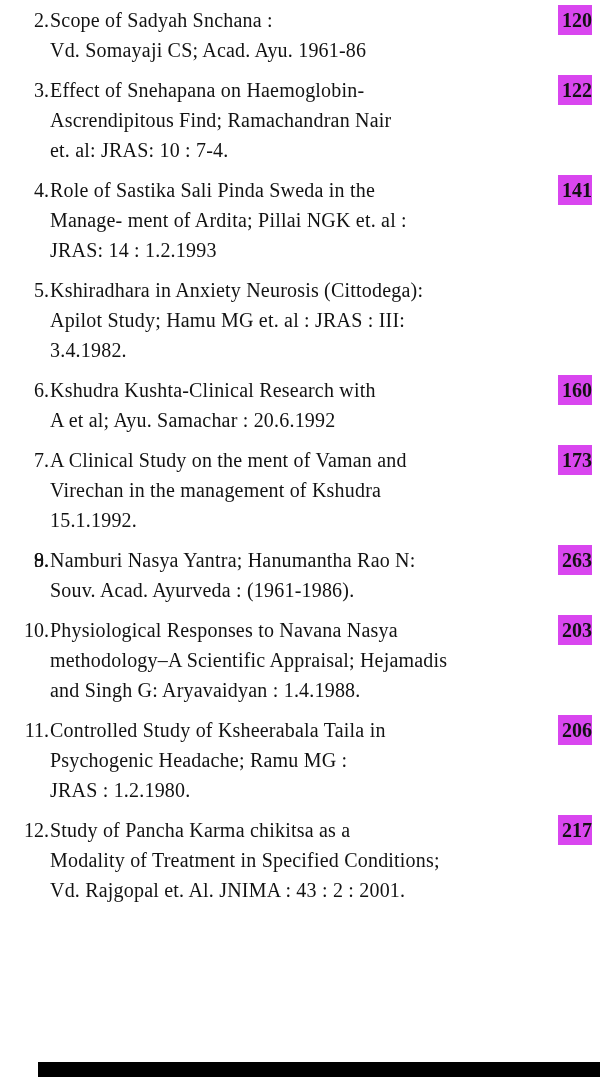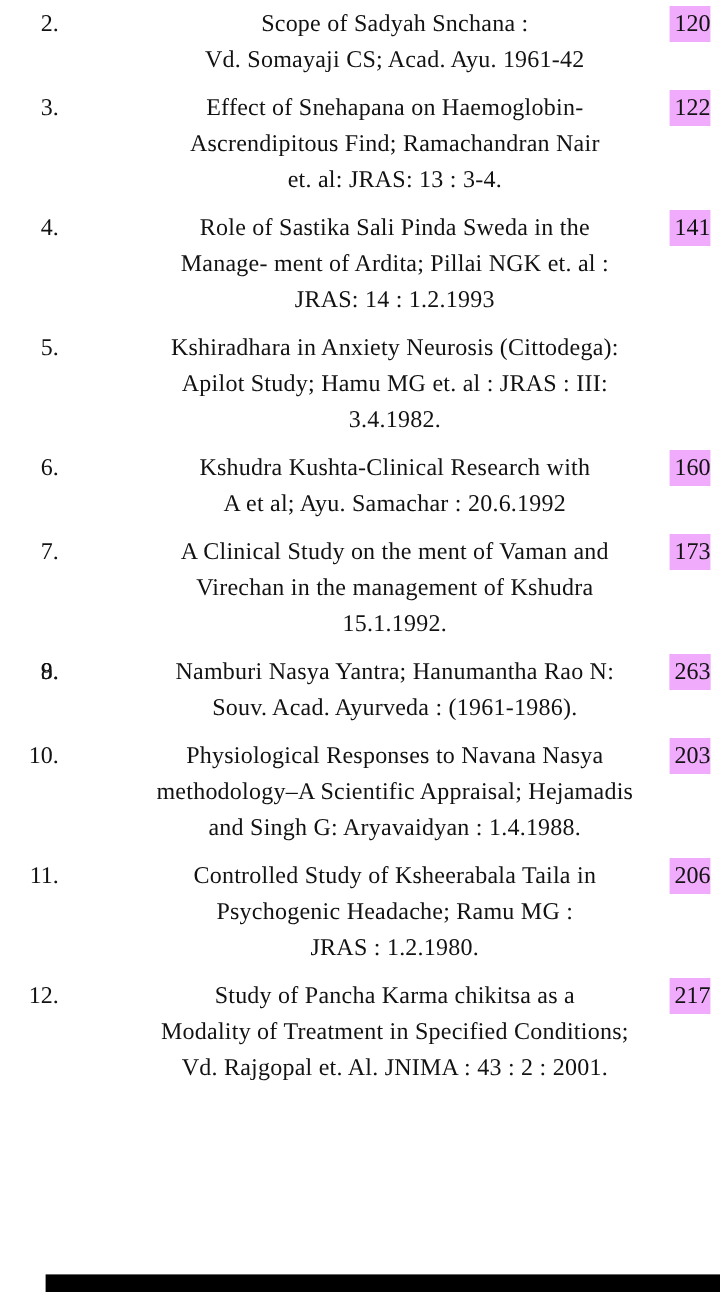--- a/index.html
+++ b/index.html
@@ -25,66 +25,66 @@
   .num {
     position: absolute;
     left: 0;
     top: 0;
     width: 47px;
     text-align: right;
     font-size: 20px;
     line-height: 30px;
   }
   .lines {
-    margin-left: 60px;
-    text-align: center;
+    margin-left: 48px;
   }
   .line {
     font-size: 20px;
     line-height: 30px;
     white-space: nowrap;
     letter-spacing: 0.2px;
   }
   .pageno {
     position: absolute;
     right: 4px;
     top: 0;
     font-size: 20px;
     line-height: 30px;
-    background: #f0abfc;
+    background: #d946ef;
     padding-left: 4px;
+    font-weight: bold;
   }
   .scan-bar {
     position: absolute;
     left: 38px;
     right: 0;
     bottom: 0;
     height: 15px;
     background: #000000;
   }
 </style>
 </head>
 <body>
 
 <div class="toc">
   <div class="entry">
     <div class="num">2.</div>
     <div class="lines">
         <div class="line">Scope of Sadyah Snchana :</div>
-        <div class="line">Vd. Somayaji CS; Acad. Ayu. 1961-42</div>
+        <div class="line">Vd. Somayaji CS; Acad. Ayu. 1961-86</div>
       </div>
     <div class="pageno">120</div>
   </div>
 
   <div class="entry">
     <div class="num">3.</div>
     <div class="lines">
         <div class="line">Effect of Snehapana on Haemoglobin-</div>
         <div class="line">Ascrendipitous Find; Ramachandran Nair</div>
-        <div class="line">et. al: JRAS: 13 : 3-4.</div>
+        <div class="line">et. al: JRAS: 10 : 7-4.</div>
       </div>
     <div class="pageno">122</div>
   </div>
 
   <div class="entry">
     <div class="num">4.</div>
     <div class="lines">
         <div class="line">Role of Sastika Sali Pinda Sweda in the</div>
         <div class="line">Manage- ment of Ardita; Pillai NGK et. al :</div>
         <div class="line">JRAS: 14 : 1.2.1993</div>

